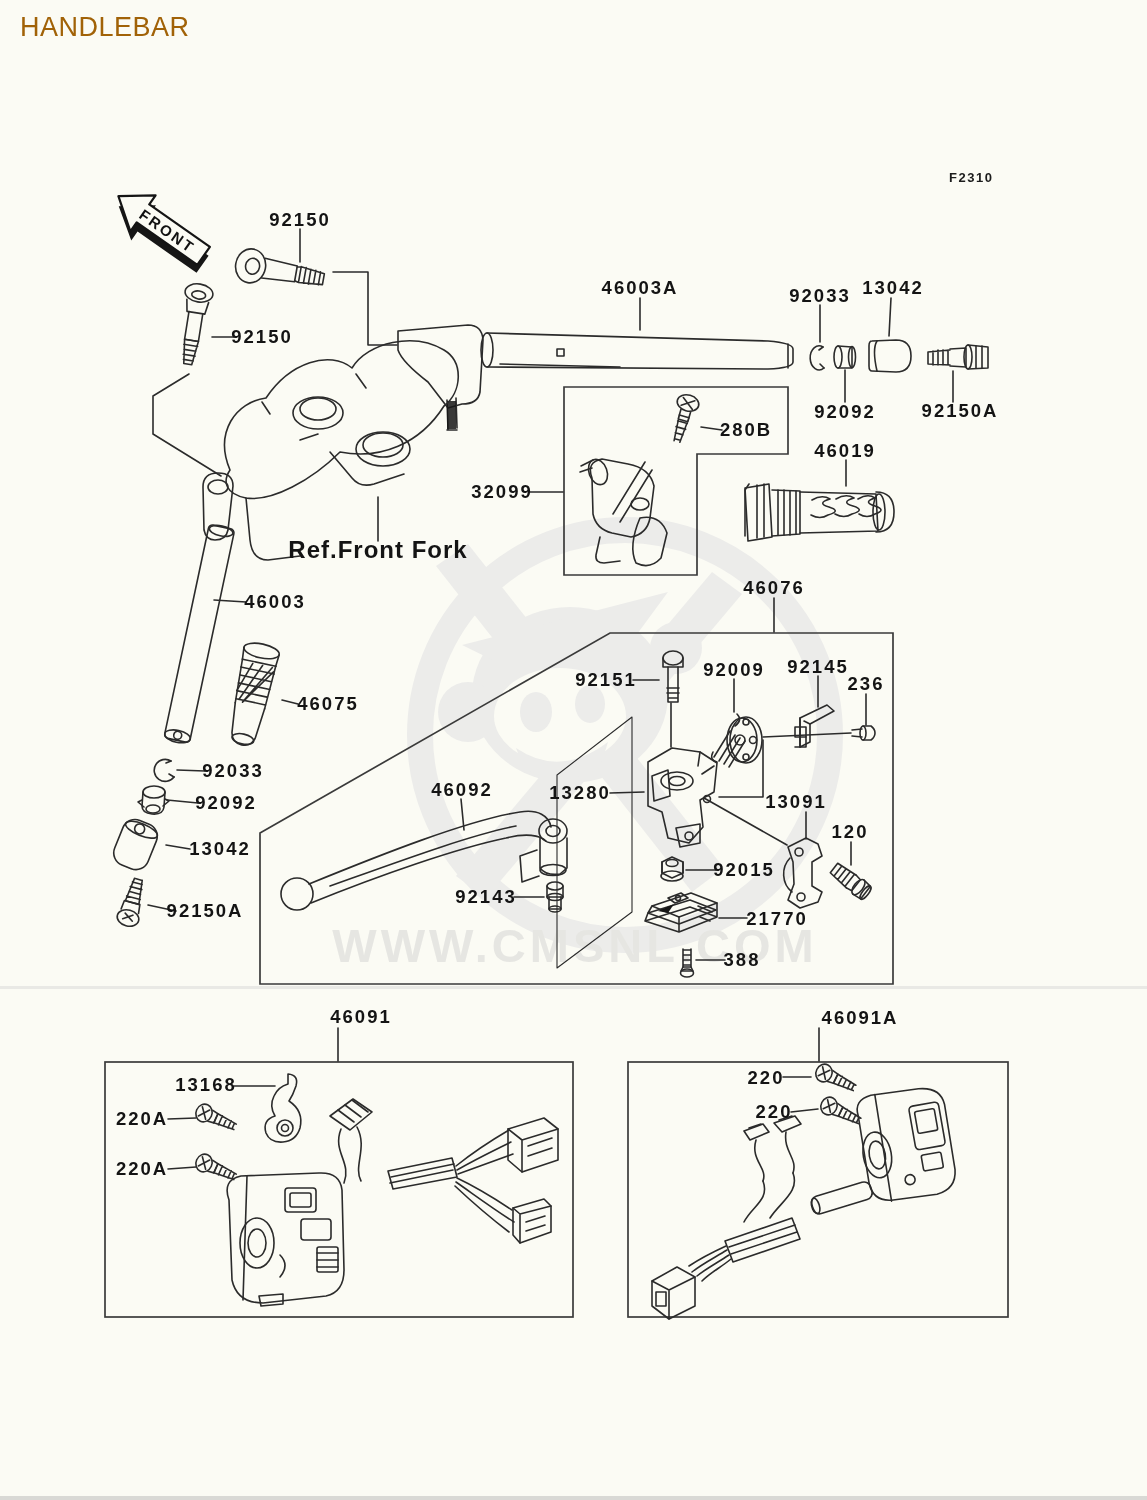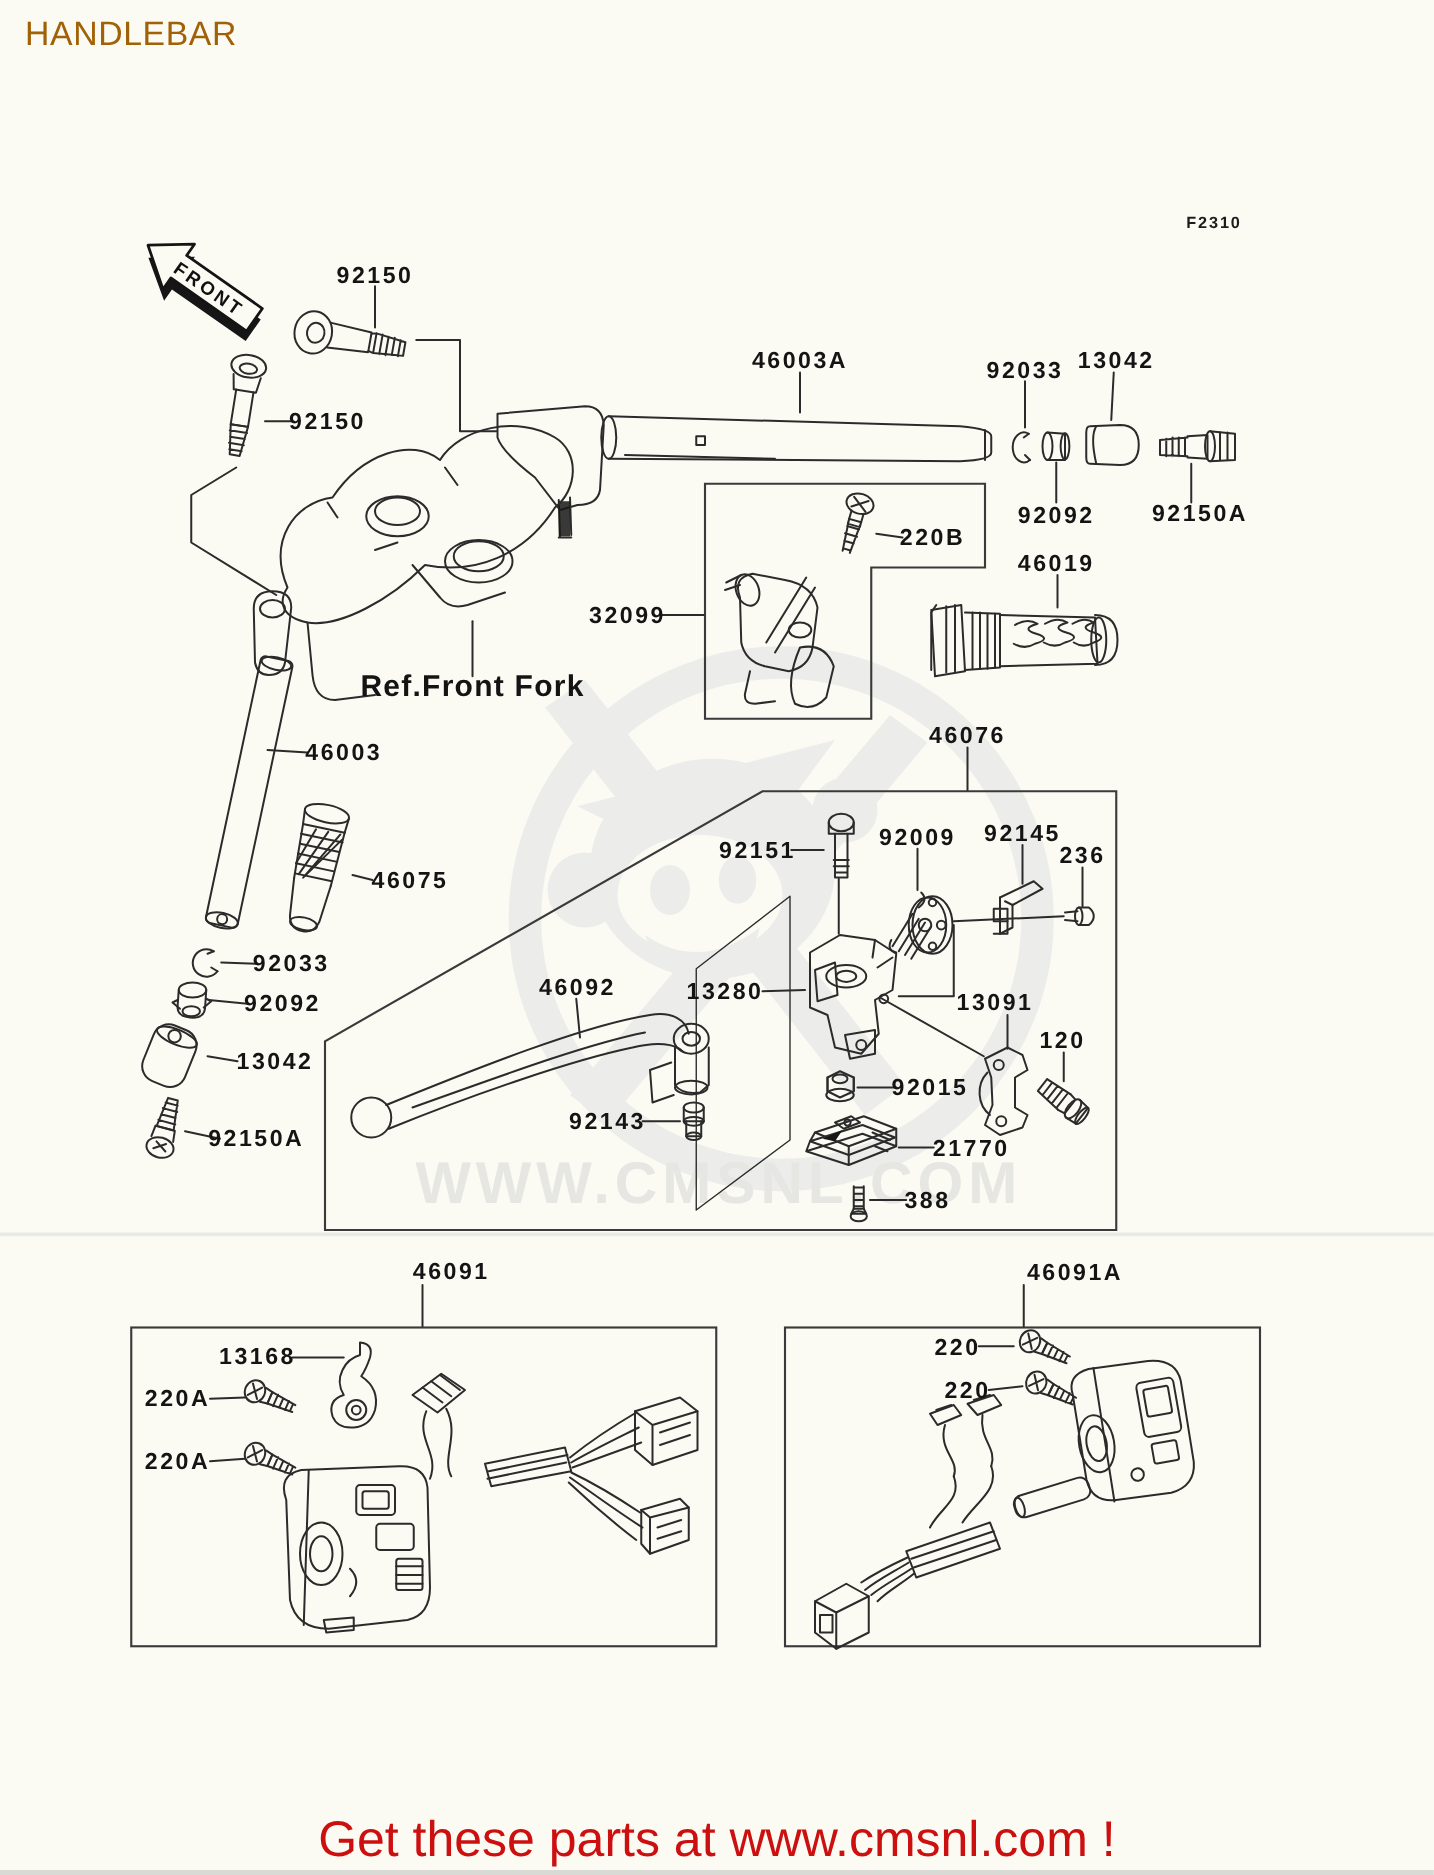--- a/index.html
+++ b/index.html
@@ -424,21 +424,21 @@
   </svg>
 
   <div id="labels-layer">
       <div class="plabel" style="left: 300px; top: 220px;">92150</div>
       <div class="plabel" style="left: 262px; top: 337px;">92150</div>
       <div class="plabel" style="left: 640px; top: 288px;">46003A</div>
       <div class="plabel" style="left: 820px; top: 296px;">92033</div>
       <div class="plabel" style="left: 893px; top: 288px;">13042</div>
       <div class="plabel" style="left: 845px; top: 412px;">92092</div>
       <div class="plabel" style="left: 960px; top: 411px;">92150A</div>
-      <div class="plabel" style="left: 746px; top: 430px;">220B</div>
+      <div class="plabel" style="left: 746px; top: 430px;">280B</div>
       <div class="plabel" style="left: 502px; top: 492px;">32099</div>
       <div class="plabel" style="left: 845px; top: 451px;">46019</div>
       <div class="plabel ref" style="left: 378px; top: 550px;">Ref.Front Fork</div>
       <div class="plabel" style="left: 275px; top: 602px;">46003</div>
       <div class="plabel" style="left: 328px; top: 704px;">46075</div>
       <div class="plabel" style="left: 233px; top: 771px;">92033</div>
       <div class="plabel" style="left: 226px; top: 803px;">92092</div>
       <div class="plabel" style="left: 220px; top: 849px;">13042</div>
       <div class="plabel" style="left: 205px; top: 911px;">92150A</div>
       <div class="plabel" style="left: 774px; top: 588px;">46076</div>
@@ -456,15 +456,14 @@
       <div class="plabel" style="left: 742px; top: 960px;">388</div>
       <div class="plabel" style="left: 336px; top: 1017px; margin-left: 25px;">46091</div>
       <div class="plabel" style="left: 820px; top: 1018px; margin-left: 40px;">46091A</div>
       <div class="plabel" style="left: 206px; top: 1085px;">13168</div>
       <div class="plabel" style="left: 142px; top: 1119px;">220A</div>
       <div class="plabel" style="left: 142px; top: 1169px;">220A</div>
       <div class="plabel" style="left: 766px; top: 1078px;">220</div>
       <div class="plabel" style="left: 774px; top: 1112px;">220</div>
     </div>
 
-  <div id="footer-text">Get these parts at www.cmsnl.com !</div>
   <div id="bottom-rule"></div>
 </div>
 
 </body></html>

